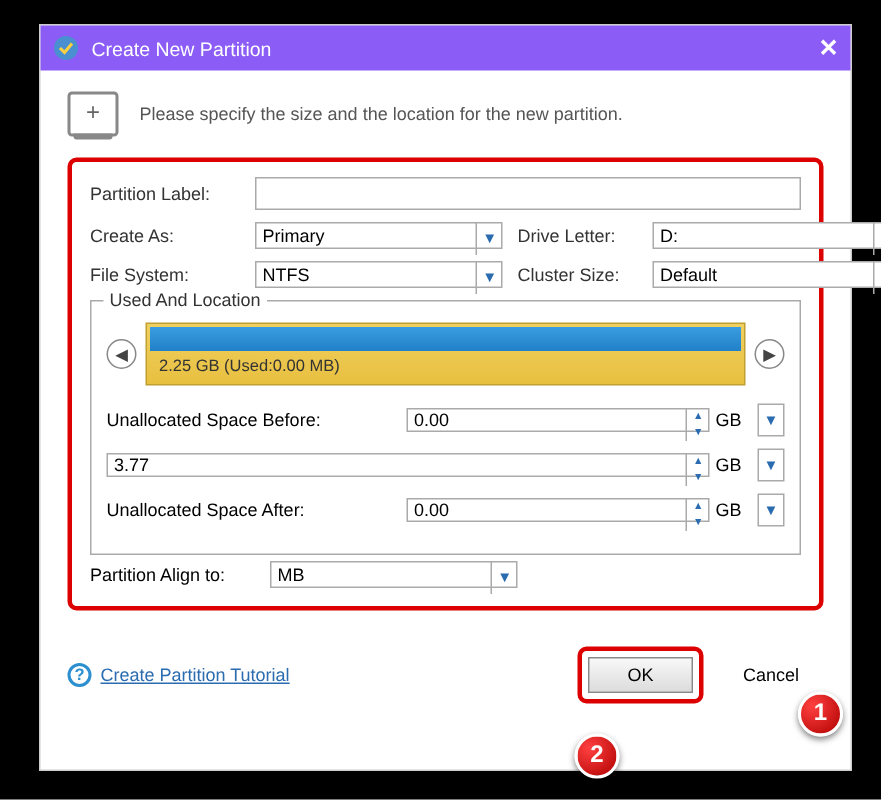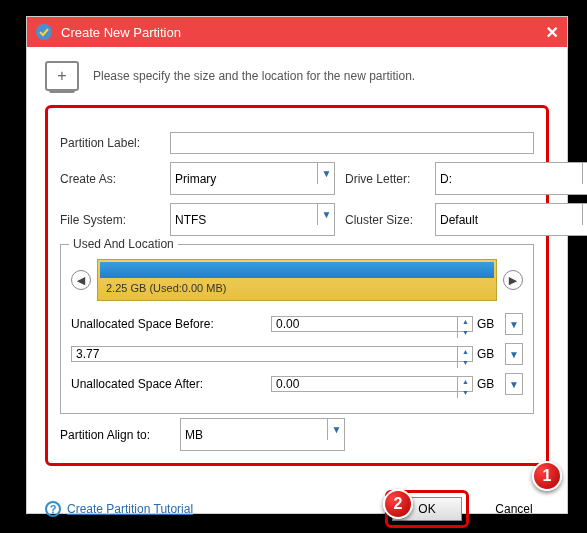--- a/index.html
+++ b/index.html
@@ -1,32 +1,32 @@
 <!DOCTYPE html>
 <html><head>
 <meta charset="utf-8">
 <style>
 * { box-sizing: border-box; margin: 0; padding: 0; font-family: Arial, sans-serif; }
 body { background: #000; width: 587px; height: 533px; overflow: hidden; }
 .window { position: absolute; top: 16px; left: 26px; width: 542px; height: 498px; background: #fff; border: 1px solid #ccc; }
-.titlebar { background: #ef4444; color: #fff; height: 30px; display: flex; align-items: center; padding: 0 8px; font-size: 13px; }
+.titlebar { background: #8b5cf6; color: #fff; height: 30px; display: flex; align-items: center; padding: 0 8px; font-size: 13px; }
 .titlebar .app-icon { width: 18px; height: 18px; margin-right: 8px; display: flex; align-items: center; justify-content: center; }
 .titlebar .close { margin-left: auto; font-size: 16px; cursor: pointer; font-weight: bold; }
 .content { padding: 14px 18px; }
 .intro { display: flex; align-items: center; gap: 14px; margin-bottom: 14px; }
 .drive-icon { width: 34px; height: 30px; border: 2px solid #888; border-radius: 3px; display: flex; align-items: center; justify-content: center; font-size: 16px; color: #666; position: relative; }
 .drive-icon::after { content: ""; position: absolute; bottom: -4px; left: 2px; right: 2px; height: 4px; background: #888; border-radius: 0 0 2px 2px; }
 .intro-text { font-size: 12px; color: #555; }
-.form-area { border: 3px solid #d00; border-radius: 6px; padding: 24px 12px 12px; position: relative; }
+.form-area { border: 3px solid #d00; border-radius: 6px; padding: 10px 12px 12px; position: relative; }
 .row { display: flex; align-items: center; margin-bottom: 8px; font-size: 12px; color: #333; }
 .row label { flex: 0 0 110px; }
 .row .half { display: flex; align-items: center; flex: 1; }
 .row .half label { flex: 0 0 90px; }
 .text-input { flex: 1; height: 22px; border: 1px solid #aaa; padding: 0 4px; font-size: 12px; }
-.select-input { flex: 1; height: 33px; border: 1px solid #aaa; padding: 0 4px; font-size: 12px; background: #fff; position: relative; }
+.select-input { flex: 1; height: 18px; border: 1px solid #aaa; padding: 0 4px; font-size: 12px; background: #fff; position: relative; }
 .select-wrap { position: relative; flex: 1; display: flex; }
 .select-arrow { position: absolute; right: 0; top: 0; width: 18px; height: 22px; border-left: 1px solid #aaa; display: flex; align-items: center; justify-content: center; color: #2b6cb0; pointer-events: none; font-size: 10px; }
 .fieldset { border: 1px solid #aaa; padding: 14px 10px 10px; margin-top: 4px; position: relative; }
 .fieldset-legend { position: absolute; top: -8px; left: 8px; background: #fff; padding: 0 4px; font-size: 12px; color: #333; }
 .slider-row { display: flex; align-items: center; gap: 6px; margin-bottom: 12px; }
 .arrow-btn { width: 20px; height: 20px; border: 1px solid #888; border-radius: 50%; background: #fff; display: flex; align-items: center; justify-content: center; font-size: 11px; color: #444; cursor: pointer; }
 .partition-bar { flex: 1; height: 42px; background: linear-gradient(#f0d060, #e8c040); border: 1px solid #c0a030; position: relative; display: flex; flex-direction: column; }
 .partition-bar .used { height: 16px; background: linear-gradient(#3a9de0, #2080c8); margin: 2px 2px 0 2px; }
 .partition-bar .bar-label { font-size: 11px; color: #333; padding: 4px 8px; }
 .spin-row { display: flex; align-items: center; margin-bottom: 8px; font-size: 12px; }

